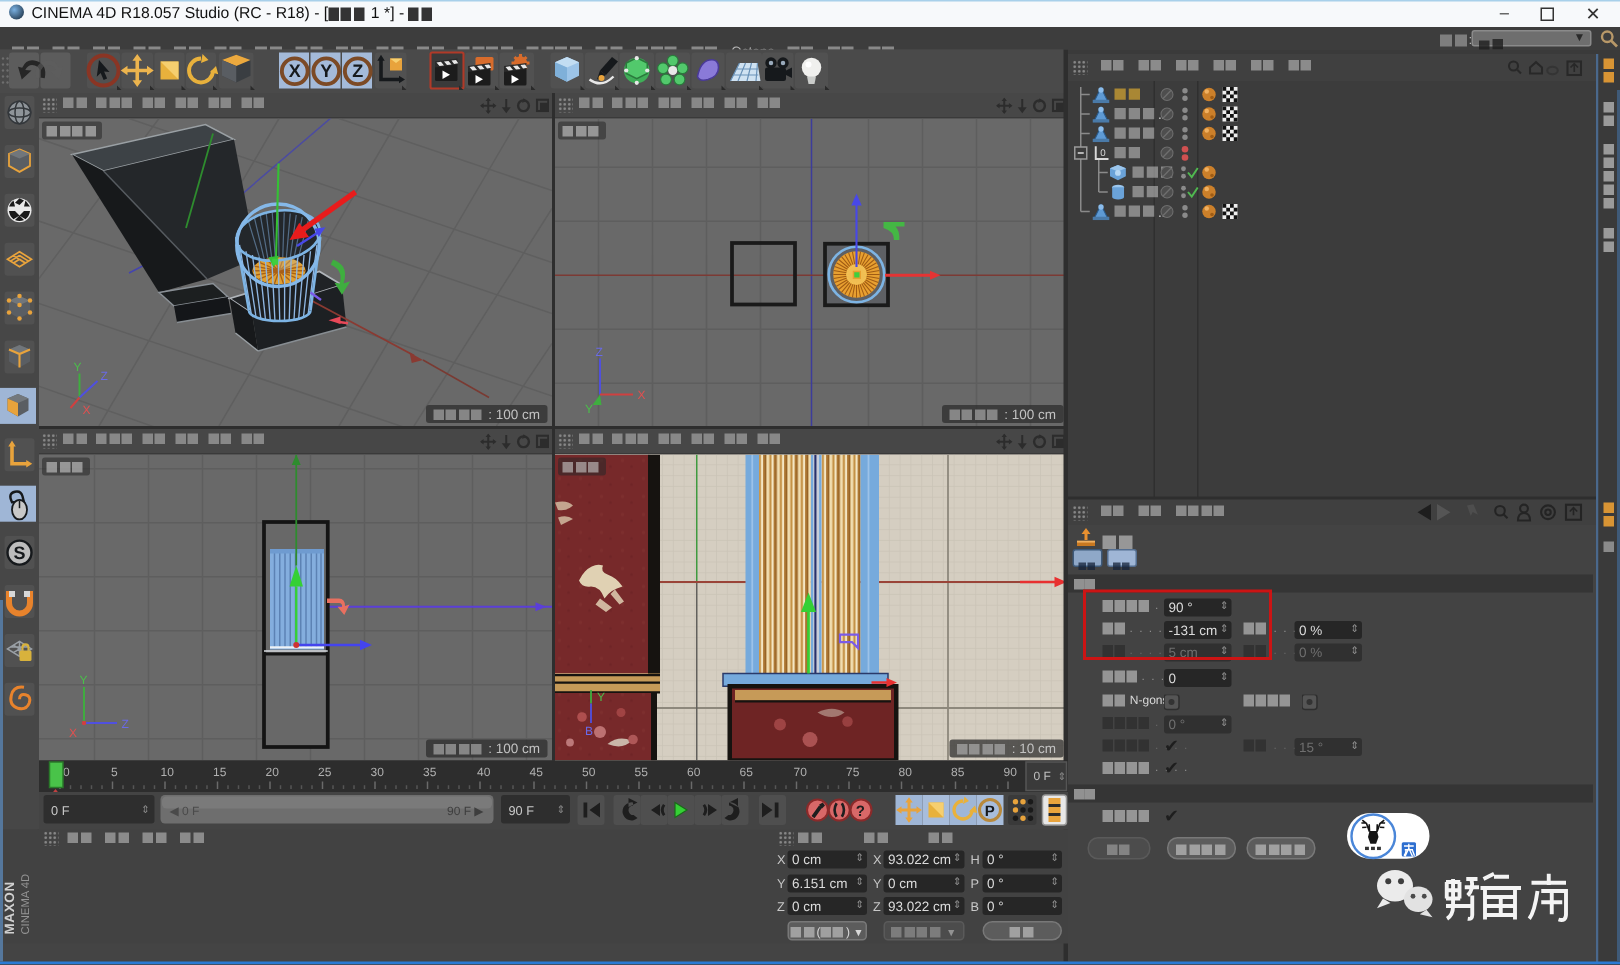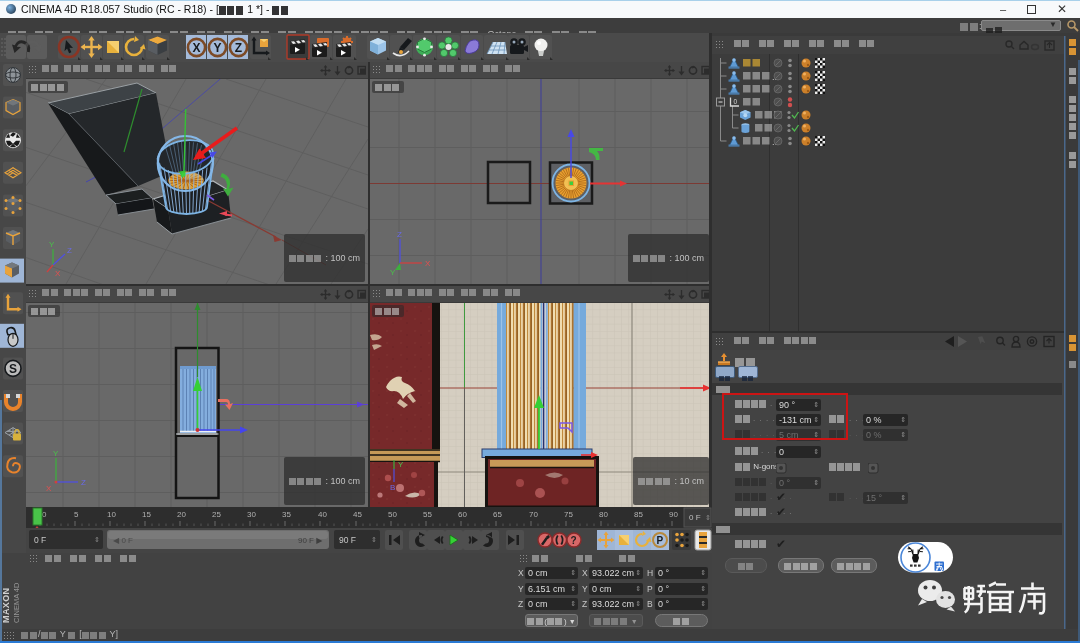--- a/index.html
+++ b/index.html
@@ -16,21 +16,21 @@
 #menubar{left:0;top:18px;width:1080px;height:15px;background:#3d3d3d;color:#c9c9c9}
 
 #toolbar{left:0;top:33px;width:712px;height:29px;background:#4a4a4a}
 
 #lbar{left:0;top:62px;width:26px;height:491px;background:#474747;border-right:1px solid #3a3a3a}
 
 .vhead{height:17px;background:#474747;color:#bdbdbd;border-bottom:1px solid #3a3a3a}
 .vhead .mi{margin-right:5px}
 .vhead .grip{margin:3px 4px 0 2px}
 .vlabel{position:absolute;left:2px;top:19px;background:rgba(40,40,40,.55);color:#d8d8d8;font-size:8.5px;padding:1px 3px;border-radius:2px}
-.gridlbl{position:absolute;right:3px;bottom:2px;background:rgba(45,45,45,.75);color:#c2c2c2;font-size:9px;padding:19px 5px;border-radius:2px}
+.gridlbl{position:absolute;right:3px;bottom:2px;background:rgba(45,45,45,.75);color:#c2c2c2;font-size:9px;padding:1px 5px;border-radius:2px}
 .vp{background:#696969;overflow:hidden}
 
 #om{left:712px;top:36px;width:352px;height:297px;background:#3c3c3c}
 #rtabs{left:1064px;top:36px;width:16px;height:607px;background:#333}
 #am{left:712px;top:333px;width:352px;height:310px;background:#434343}
 
 #ruler{left:26px;top:507px;width:686px;height:21px;background:#2d2d2d;color:#b9b9b9}
 #transport{left:26px;top:528px;width:686px;height:25px;background:#444}
 #matpanel{left:0;top:553px;width:512px;height:76px;background:#424242}
 #coord{left:512px;top:553px;width:200px;height:76px;background:#424242}
@@ -1100,17 +1100,16 @@
         <span class="cl" style="left:70px">Z</span>
         <span class="fld" style="left:77px;width:54px">93.022 cm<span class="sp">⇕</span></span>
         <span class="cl" style="left:135px">B</span>
         <span class="fld" style="left:143px;width:53px">0 °<span class="sp">⇕</span></span>
       </div>
  <div class="btn" style="left:13px;top:61px;width:53px;height:13px;padding-top:2px;border-radius:3px"><span class="z s7"></span><span class="z s7"></span>(<span class="z s7"></span><span class="z s7"></span>) <span style="font-size:7px">▼</span></div>
  <div class="btn dim3" style="left:77px;top:61px;width:54px;height:13px;padding-top:2px;border-radius:3px"><span class="z s7" style="opacity:.35"></span><span class="z s7" style="opacity:.35"></span><span class="z s7" style="opacity:.35"></span><span class="z s7" style="opacity:.35"></span> <span style="font-size:7px;opacity:.5">▼</span></div>
  <div class="btn" style="left:143px;top:61px;width:53px;height:13px;padding-top:2px;border-radius:7px"><span class="z s7"></span><span class="z s7"></span></div>
 </div>
 
-<div class="abs" id="statusbar"><span class="grip" style="margin-top:2px;width:12px"></span><span><span class="z s7"></span><span class="z s7"></span>/<span class="z s7"></span><span class="z s7"></span> Y <span class="z s7"></span> [<span class="z s7"></span><span class="z s7"></span><span class="z s7"></span> Y]</span></div>
 <div class="abs" id="botline"></div>
 <div class="abs" style="left:0;top:400px;width:2px;height:241px;background:#55779c"></div>
 <div class="abs" style="left:1078px;top:60px;width:2px;height:581px;background:#3f5a78"></div>
 
 </div>
 </body></html>

